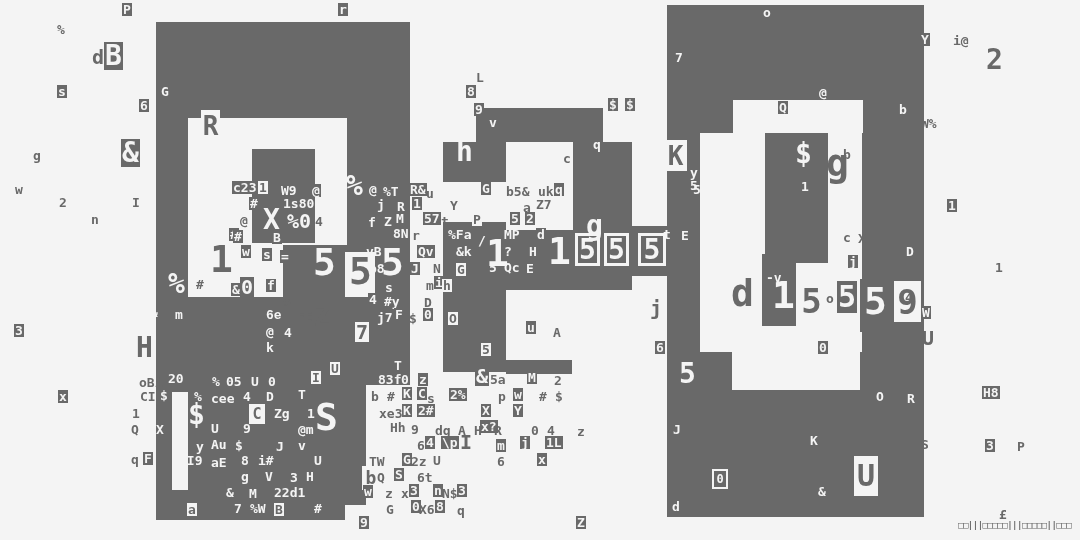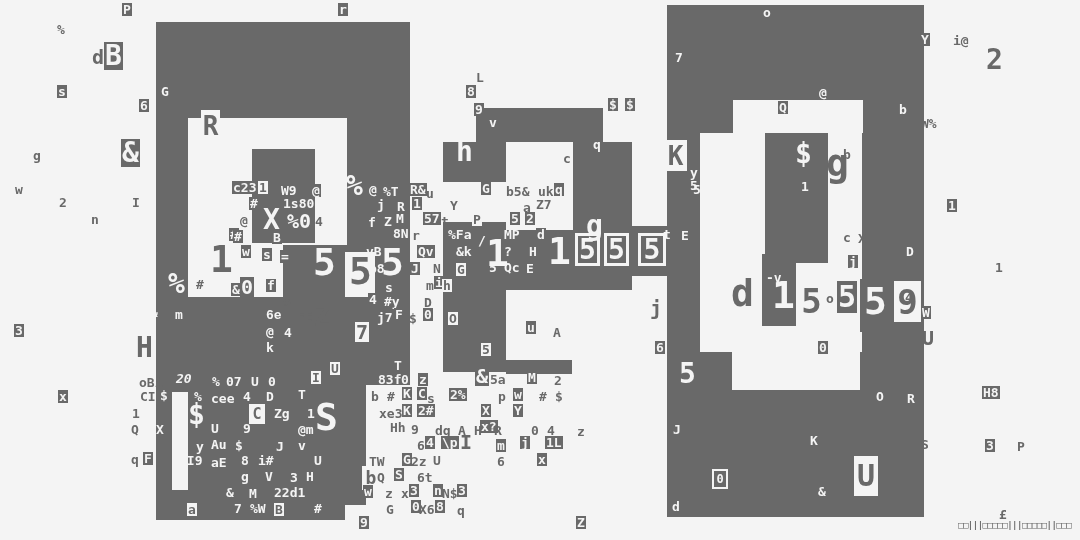--- a/index.html
+++ b/index.html
@@ -223,23 +223,23 @@
       <span class="glyph sz-m st-g" style="left: 922px; top: 328px;">U</span>
       <span class="glyph sz-s st-inv" style="left: 265px; top: 341px;">k</span>
       <span class="glyph sz-s st-box" style="left: 481px; top: 343px;">5</span>
       <span class="glyph sz-s st-inv" style="left: 818px; top: 341px;">0</span>
       <span class="glyph sz-s st-inv" style="left: 655px; top: 341px;">6</span>
       <span class="glyph sz-m st-box" style="left: 355px; top: 322px;">7</span>
       <span class="glyph sz-s st-box" style="left: 330px; top: 362px;">U</span>
       <span class="glyph sz-s st-w" style="left: 394px; top: 359px;">T</span>
       <span class="glyph sz-l st-w" style="left: 679px; top: 360px;">5</span>
       <span class="glyph sz-s st-g" style="left: 139px; top: 376px;">oBi</span>
-      <span class="glyph sz-s st-w" style="left: 176px; top: 372px; font-style: italic;">20</span>
+      <span class="glyph sz-s st-w" style="left: 168px; top: 372px;">20</span>
       <span class="glyph sz-s st-w" style="left: 212px; top: 375px;">%</span>
-      <span class="glyph sz-s st-w" style="left: 226px; top: 375px;">07</span>
+      <span class="glyph sz-s st-w" style="left: 226px; top: 375px;">05</span>
       <span class="glyph sz-s st-w" style="left: 251px; top: 375px;">U</span>
       <span class="glyph sz-s st-w" style="left: 268px; top: 375px;">0</span>
       <span class="glyph sz-s st-box" style="left: 311px; top: 371px;">I</span>
       <span class="glyph sz-s st-w" style="left: 378px; top: 373px;">83f</span>
       <span class="glyph sz-s st-w" style="left: 401px; top: 373px;">0</span>
       <span class="glyph sz-s st-inv" style="left: 418px; top: 373px;">z</span>
       <span class="glyph sz-s st-w" style="left: 449px; top: 371px;">$</span>
       <span class="glyph sz-s st-w" style="left: 467px; top: 371px;">8</span>
       <span class="glyph sz-m st-inv" style="left: 475px; top: 366px;">&amp;</span>
       <span class="glyph sz-s st-g" style="left: 490px; top: 373px;">5a</span>

